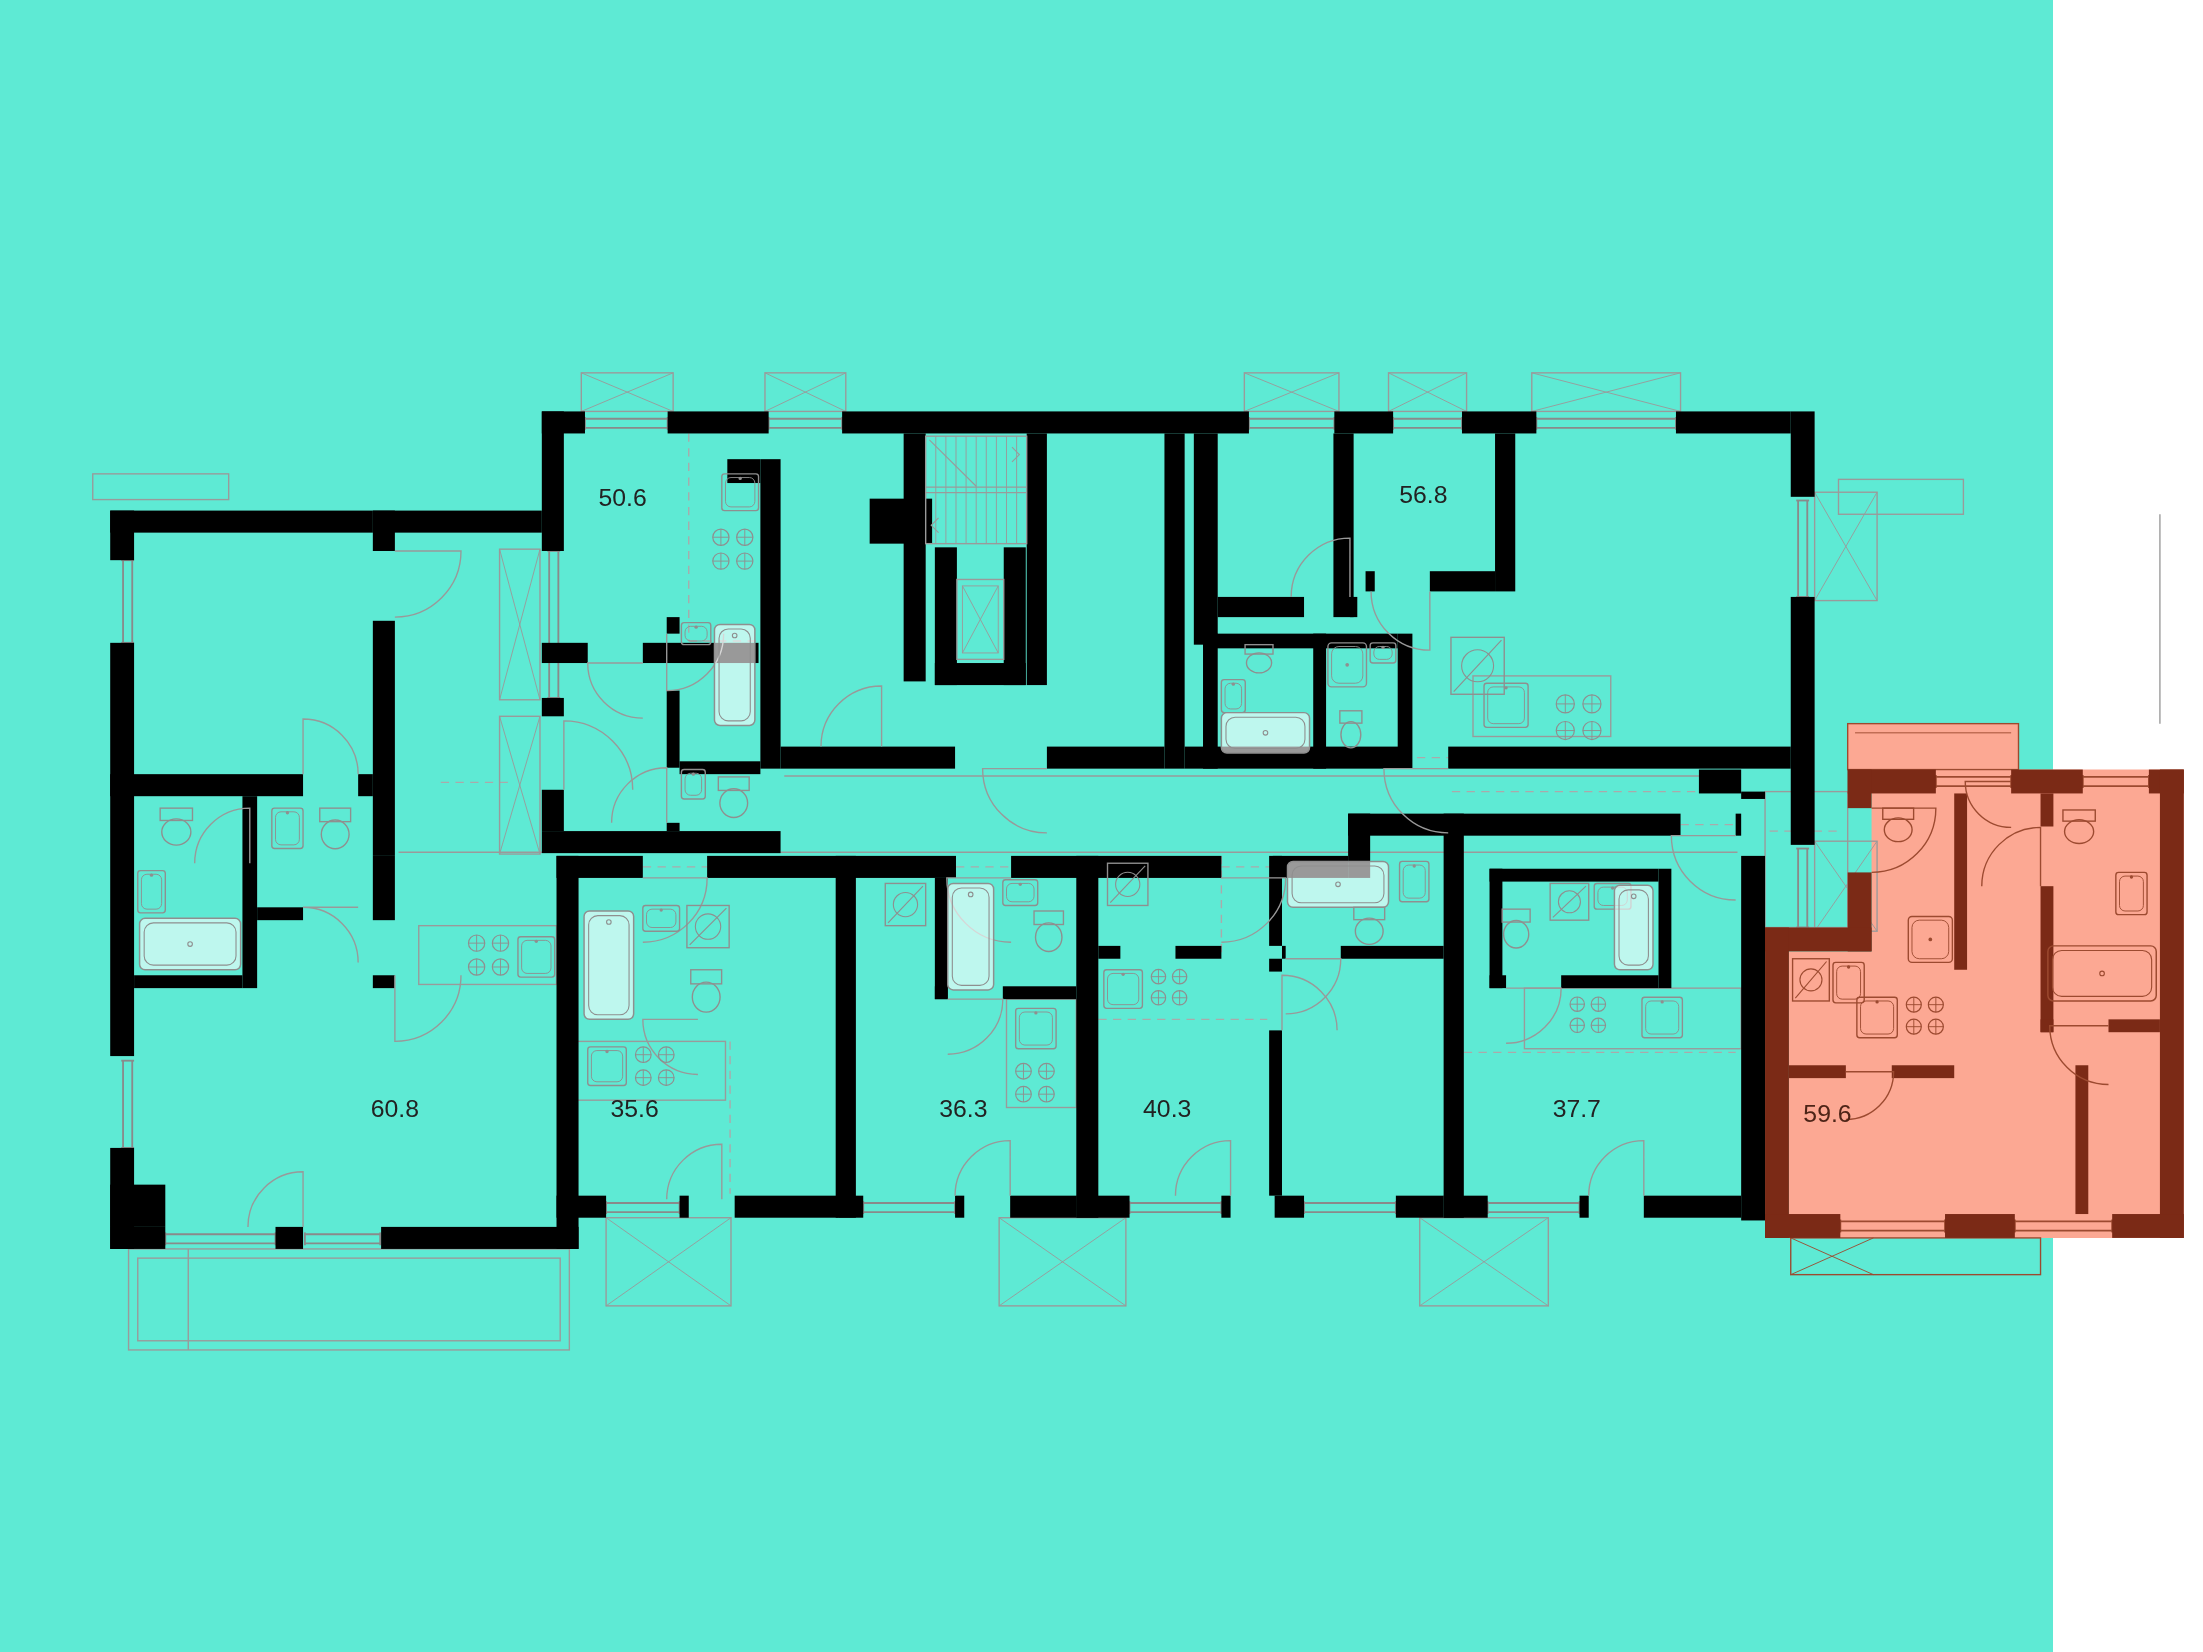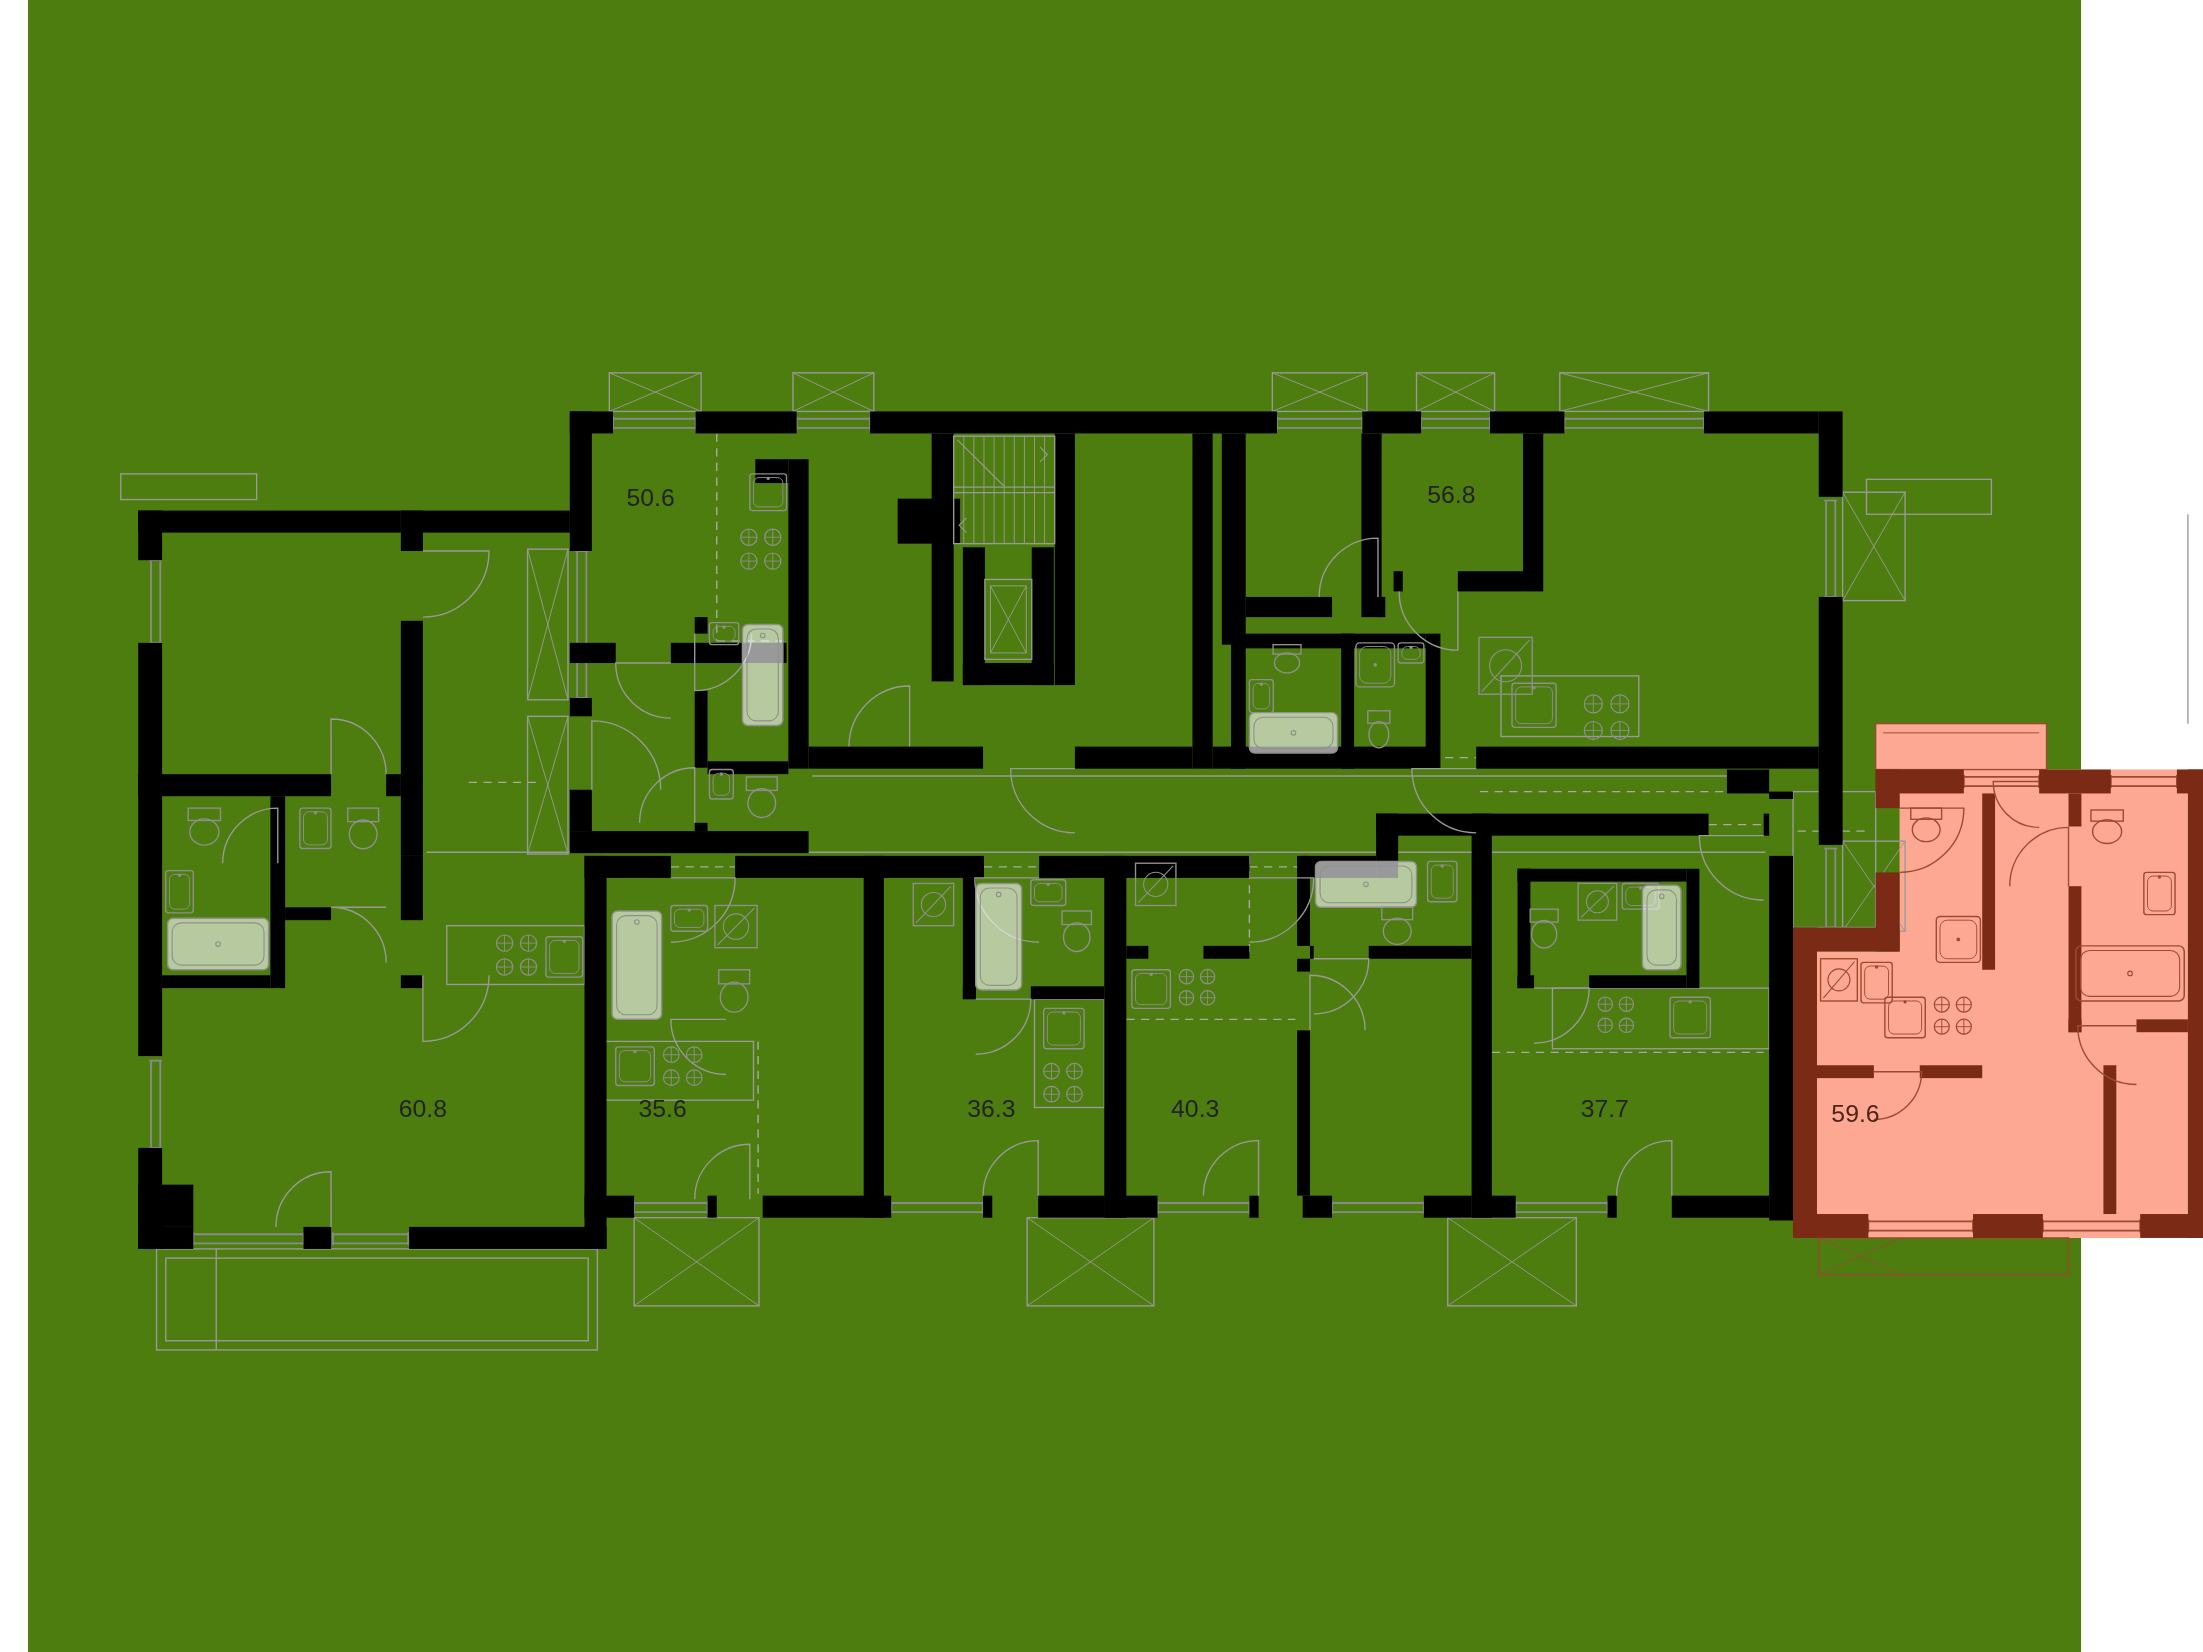--- a/index.html
+++ b/index.html
@@ -1,16 +1,16 @@
 <!DOCTYPE html>
 <html style="font-size:14.7px"><head>
 <meta charset="utf-8">
 <style>
   html,body{margin:0;padding:0;background:#fff;}
-  #stage{width:2053px;height:1653px;position:relative;background:#4d7c0f;margin-left:28px;}
+  #stage{width:2053px;height:1653px;position:relative;background:#5eead4;}
   svg{display:block;}
   text.area-label{font-family:"Liberation Sans",sans-serif;font-size:27px;fill:#222;text-anchor:middle;}
   text.area-label.hl{fill:#4d2417;}
 </style>
 </head>
 <body>
 
 <div id="stage">
   <svg id="plan" viewBox="0 0 2400 1800" width="2204" height="1653" xmlns="http://www.w3.org/2000/svg">
     <g id="layer-highlight-fill">

